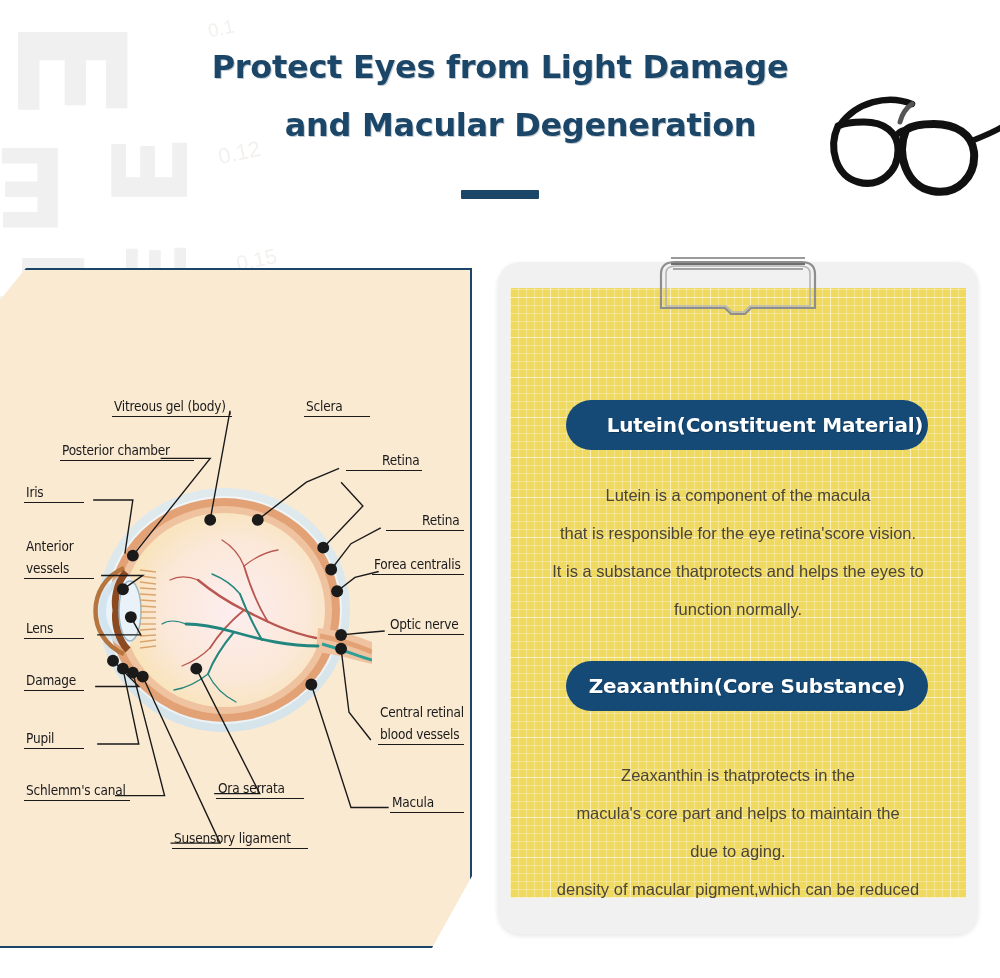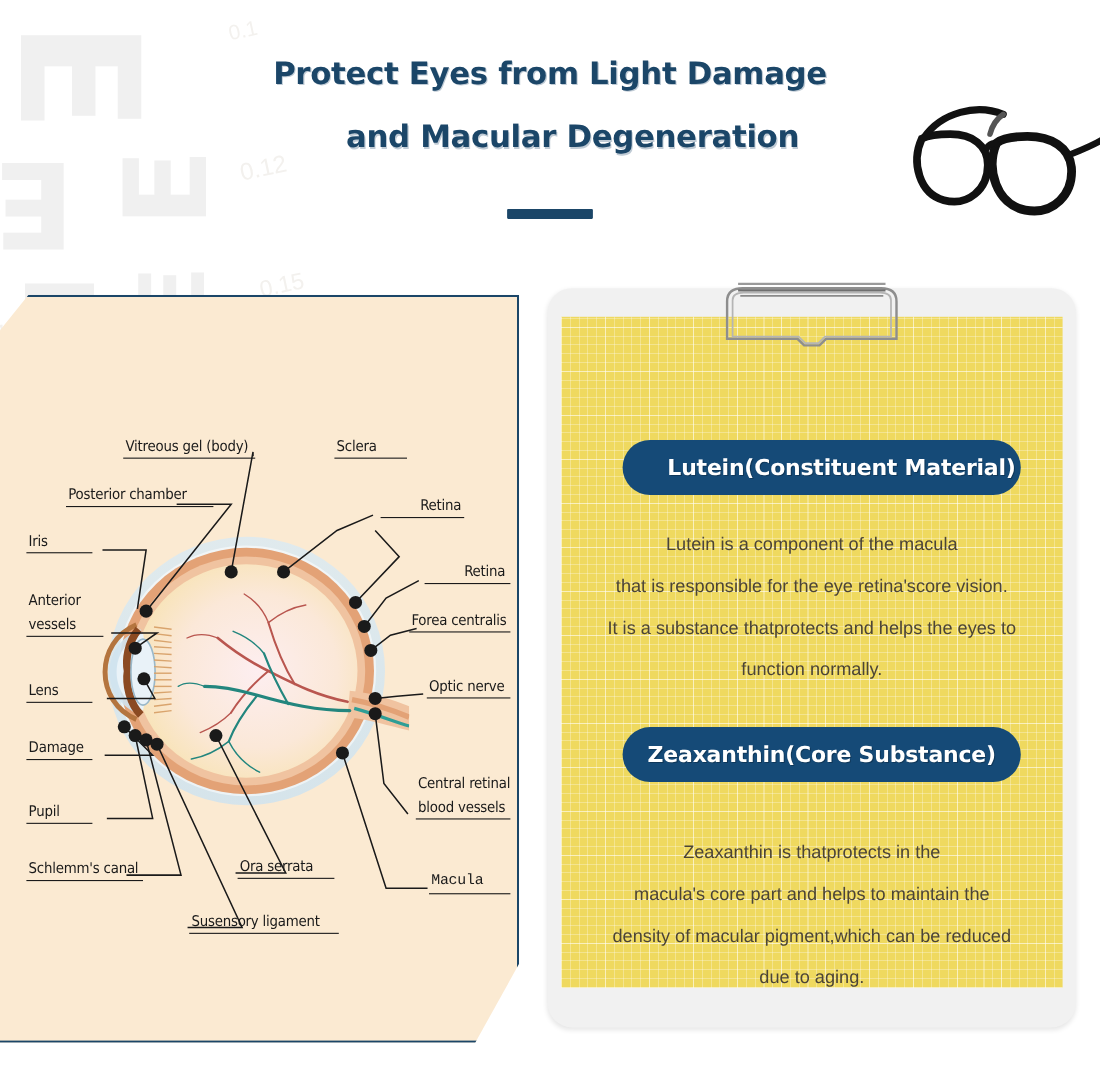--- a/index.html
+++ b/index.html
@@ -35,21 +35,21 @@
   }
 
   
   .header { position:absolute; left:0; top:0; width:1000px; height:250px; }
   .title {
     position:absolute; left:0; top:38px; width:1000px;
     text-align:center;
     color:#1b4668;
     font-family:"DejaVu Sans", sans-serif;
     font-weight:700;
-    font-size:28px;
+    font-size:32px;
     line-height:58px;
     letter-spacing:-0.3px;
     text-shadow: 1px 1px 0 rgba(27,70,104,.28);
   }
   .title .l2 { display:block;margin-left:41px; }
   .rule {
     position:absolute; left:461px; top:190px;
     width:78px; height:9px; border-radius:1px;
     background:#1b4668;
   }
@@ -338,21 +338,21 @@
 
       <div class="lbl" style="left:32px; top:460px;">Pupil</div>
       <div class="ul" style="left:30px; top:478px; width:60px;"></div>
 
       <div class="lbl" style="left:32px; top:512px;">Schlemm's canal</div>
       <div class="ul" style="left:30px; top:530px; width:106px;"></div>
 
       <div class="lbl" style="left:224px; top:510px;">Ora serrata</div>
       <div class="ul" style="left:222px; top:528px; width:88px;"></div>
 
-      <div class="lbl" style="left:398px; top:524px;font-family:Liberation Mono, monospace;">Macula</div>
+      <div class="lbl" style="left:398px; top:524px;">Macula</div>
       <div class="ul" style="left:396px; top:542px; width:74px;"></div>
 
       <div class="lbl" style="left:180px; top:560px;">Susensory ligament</div>
       <div class="ul" style="left:178px; top:578px; width:136px;"></div>
 
     </div>
   </div>
 
   <div class="clipboard">
     <div class="clip-paper">
@@ -366,22 +366,22 @@
         <span>It is a substance thatprotects and helps the eyes to</span>
         <span>function normally.</span>
       </div>
 
       <div class="pill" style="top:373px;">
         <span>Zeaxanthin(Core Substance)</span>
       </div>
       <div class="body-txt" style="top:468px;">
         <span>Zeaxanthin is thatprotects in the</span>
         <span>macula's core part and helps to maintain the</span>
+        <span>due to aging.</span>
         <span>density of macular pigment,which can be reduced</span>
-        <span>due to aging.</span>
       </div>
 
     </div>
 
     <svg class="clip-metal" viewBox="0 0 166 62">
       <path d="M6 18 C6 9, 12 6, 20 6 L146 6 C154 6, 160 9, 160 18 L160 52 L96 52 L90 58 L76 58 L70 52 L6 52 Z" fill="none" stroke="#8e8e8e" stroke-width="2.2"></path>
       <path d="M11 17 C11 12, 15 10, 21 10 L145 10 C151 10, 155 12, 155 17 L155 50 L95 50 L89 56 L77 56 L71 50 L11 50 Z" fill="none" stroke="#b5b5b5" stroke-width="1.6"></path>
       <line x1="16" y1="2" x2="150" y2="2" stroke="#9a9a9a" stroke-width="2"></line>
       <line x1="16" y1="8" x2="150" y2="8" stroke="#6f6f6f" stroke-width="2"></line>
       <line x1="18" y1="13" x2="148" y2="13" stroke="#8a8a8a" stroke-width="1.6"></line>

